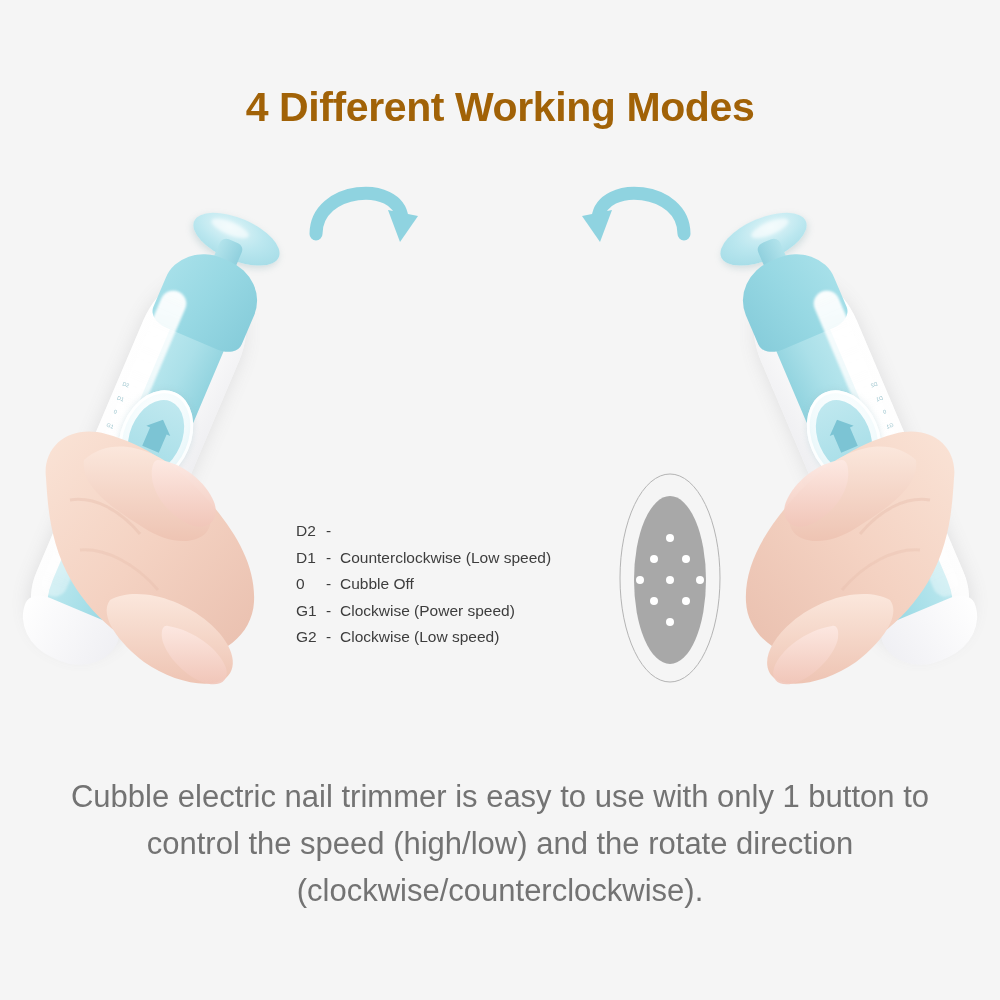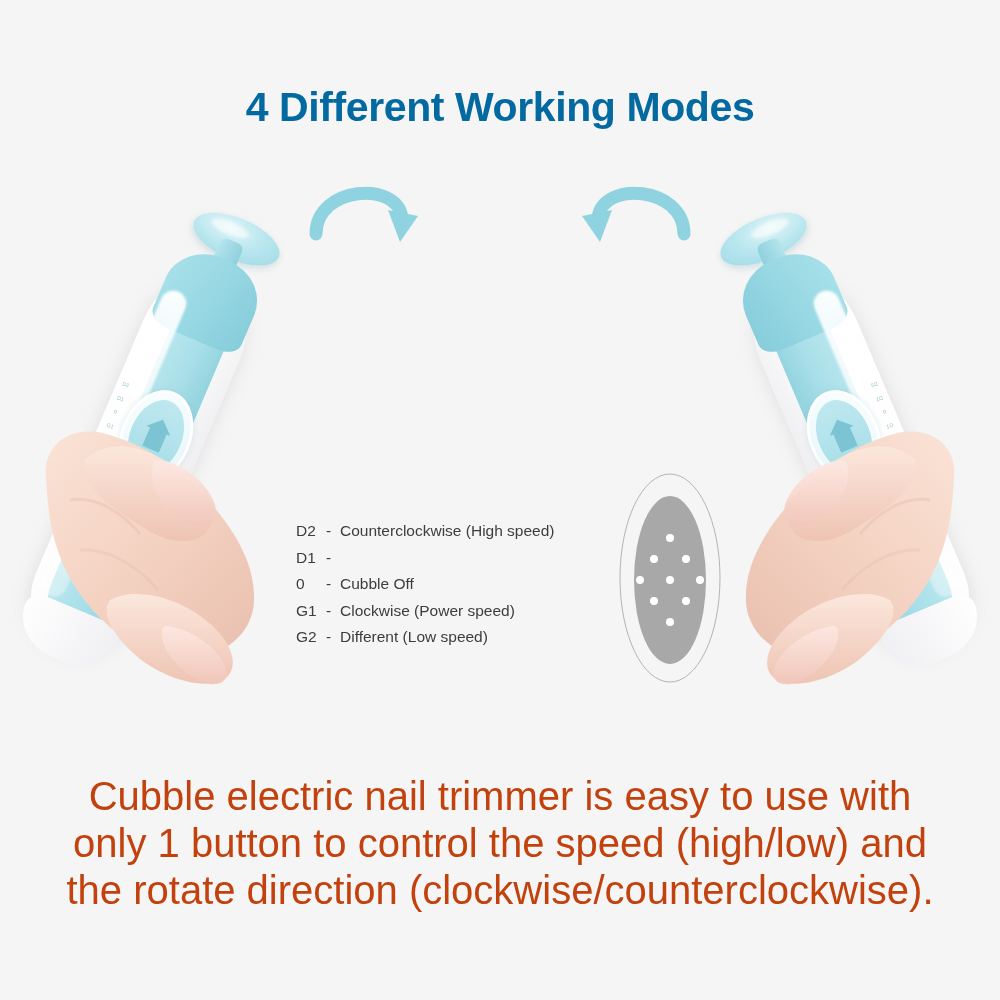--- a/index.html
+++ b/index.html
@@ -13,21 +13,21 @@
   }
   #infographic{ position:absolute; inset:0; }
 
   
   .title{
     position:absolute;
     top:84px; left:0; width:1000px;
     text-align:center;
     font-size:41px;
     font-weight:bold;
-    color:#0369a1;
+    color:#a16207;
     letter-spacing:-0.4px;
   }
 
   
   .device-group{ position:absolute; width:420px; height:540px; top:160px; }
   .device-group.left{ left:40px; }
   .device-group.right{ left:540px; }
   .device-group.right .flip{ transform:scaleX(-1); }
   .flip{ position:absolute; inset:0; }
 
@@ -151,22 +151,22 @@
   .legend-dash{ width:14px; flex:0 0 14px; }
   .legend-text{}
 
   
   .disc-diagram{ position:absolute; left:617px; top:472px; width:106px; height:212px; }
 
   
   .caption{
     position:absolute; top:773px; left:60px; width:880px;
     text-align:center;
-    font-size:40px;
-    color:#c2410c;
+    font-size:31px;
+    color:#737373;
     line-height:47px;
   }
 </style>
 </head>
 <body>
 
 <div id="infographic">
 
   <div class="title">4 Different Working Modes</div>
 
@@ -306,40 +306,40 @@
         </svg>
       </div>
 
     </div>
   </div>
 
   <div class="legend">
     <div class="legend-row">
       <span class="legend-code">D2</span>
       <span class="legend-dash">-</span>
-      <span class="legend-text">Counterclockwise (High speed)</span>
     </div>
     <div class="legend-row">
       <span class="legend-code">D1</span>
       <span class="legend-dash">-</span>
+      <span class="legend-text">Counterclockwise (Low speed)</span>
     </div>
     <div class="legend-row">
       <span class="legend-code">0</span>
       <span class="legend-dash">-</span>
       <span class="legend-text">Cubble Off</span>
     </div>
     <div class="legend-row">
       <span class="legend-code">G1</span>
       <span class="legend-dash">-</span>
       <span class="legend-text">Clockwise (Power speed)</span>
     </div>
     <div class="legend-row">
       <span class="legend-code">G2</span>
       <span class="legend-dash">-</span>
-      <span class="legend-text">Different (Low speed)</span>
+      <span class="legend-text">Clockwise (Low speed)</span>
     </div>
   </div>
 
   <div class="disc-diagram">
     <svg width="106" height="212" viewBox="0 0 106 212">
       <ellipse cx="53" cy="106" rx="50" ry="104" fill="none" stroke="#b4b4b4" stroke-width="1"></ellipse>
       <ellipse cx="53" cy="108" rx="36" ry="84" fill="#a8a8a8"></ellipse>
       <g fill="#ffffff">
         <circle cx="53" cy="66" r="4"></circle>
         <circle cx="37" cy="87" r="4"></circle>

